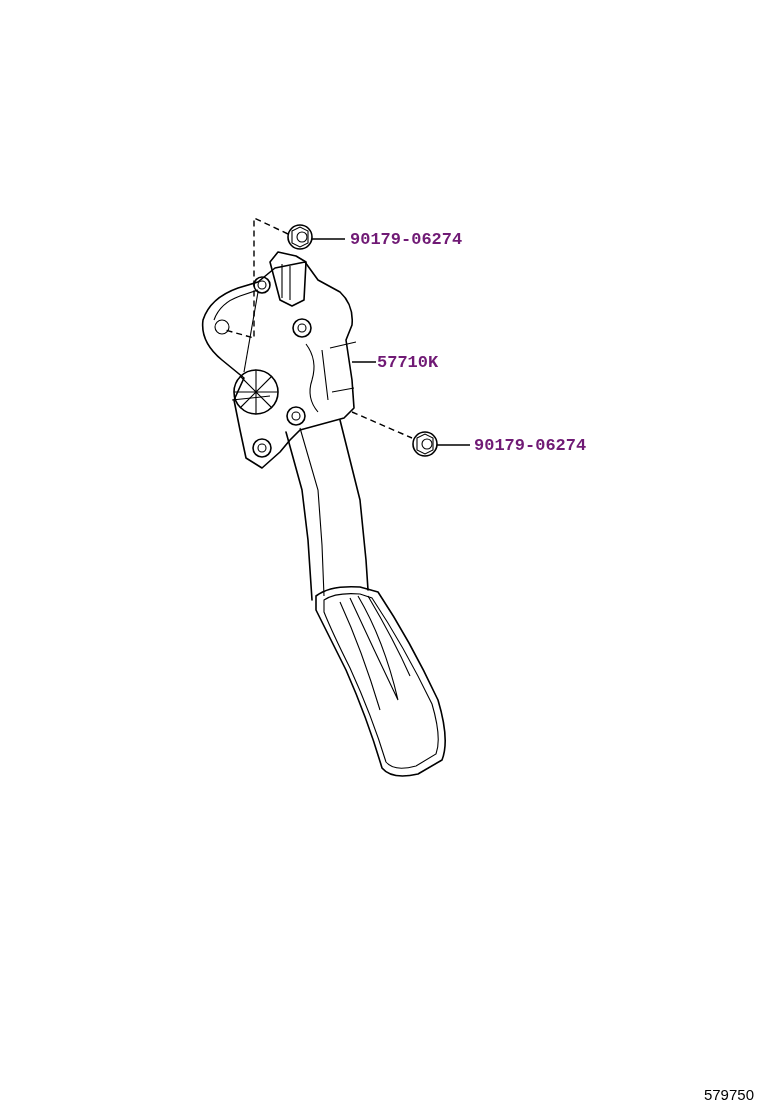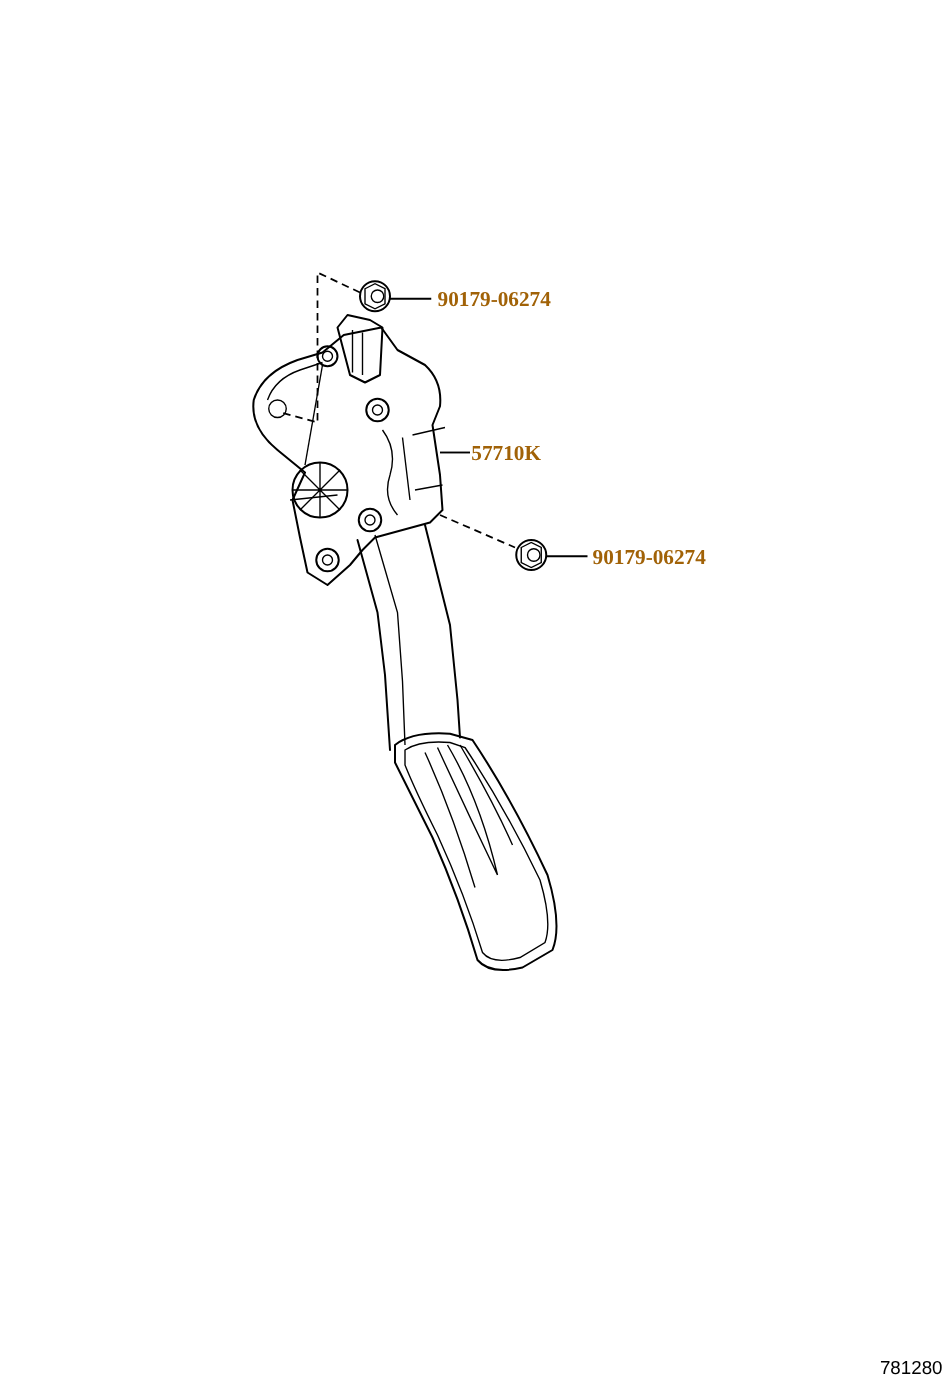--- a/index.html
+++ b/index.html
@@ -1,23 +1,23 @@
 <!DOCTYPE html>
 <html><head>
 <meta charset="utf-8">
 <style>
   html, body { margin: 0; padding: 0; background: #ffffff; }
   body { width: 760px; height: 1112px; position: relative; overflow: hidden; }
   #diagram { position: absolute; left: 0; top: 0; width: 760px; height: 1112px; }
   .part-label {
     position: absolute;
-    font-family: Liberation Serif, serif;
+    font-family: Liberation Mono, monospace;
     font-weight: bold;
     font-size: 17px;
-    color: #a16207;
+    color: #701a75;
     letter-spacing: 0px;
     white-space: nowrap;
     line-height: 1;
   }
   .figure-id {
     position: absolute;
     font-family: "Liberation Sans", "DejaVu Sans", sans-serif;
     font-size: 15px;
     color: #000;
     right: 6px;
@@ -93,14 +93,14 @@
     </g>
     <line class="leader" x1="437" y1="445" x2="470" y2="445"></line>
 
     <line class="leader" x1="352" y1="362" x2="376" y2="362"></line>
   </svg>
 
   <div class="part-label" style="left:350px; top:231px;">90179-06274</div>
   <div class="part-label" style="left:377px; top:354px;">57710K</div>
   <div class="part-label" style="left:474px; top:437px;">90179-06274</div>
 
-  <div class="figure-id">781280</div>
+  <div class="figure-id">579750</div>
 </div>
 
 </body></html>

